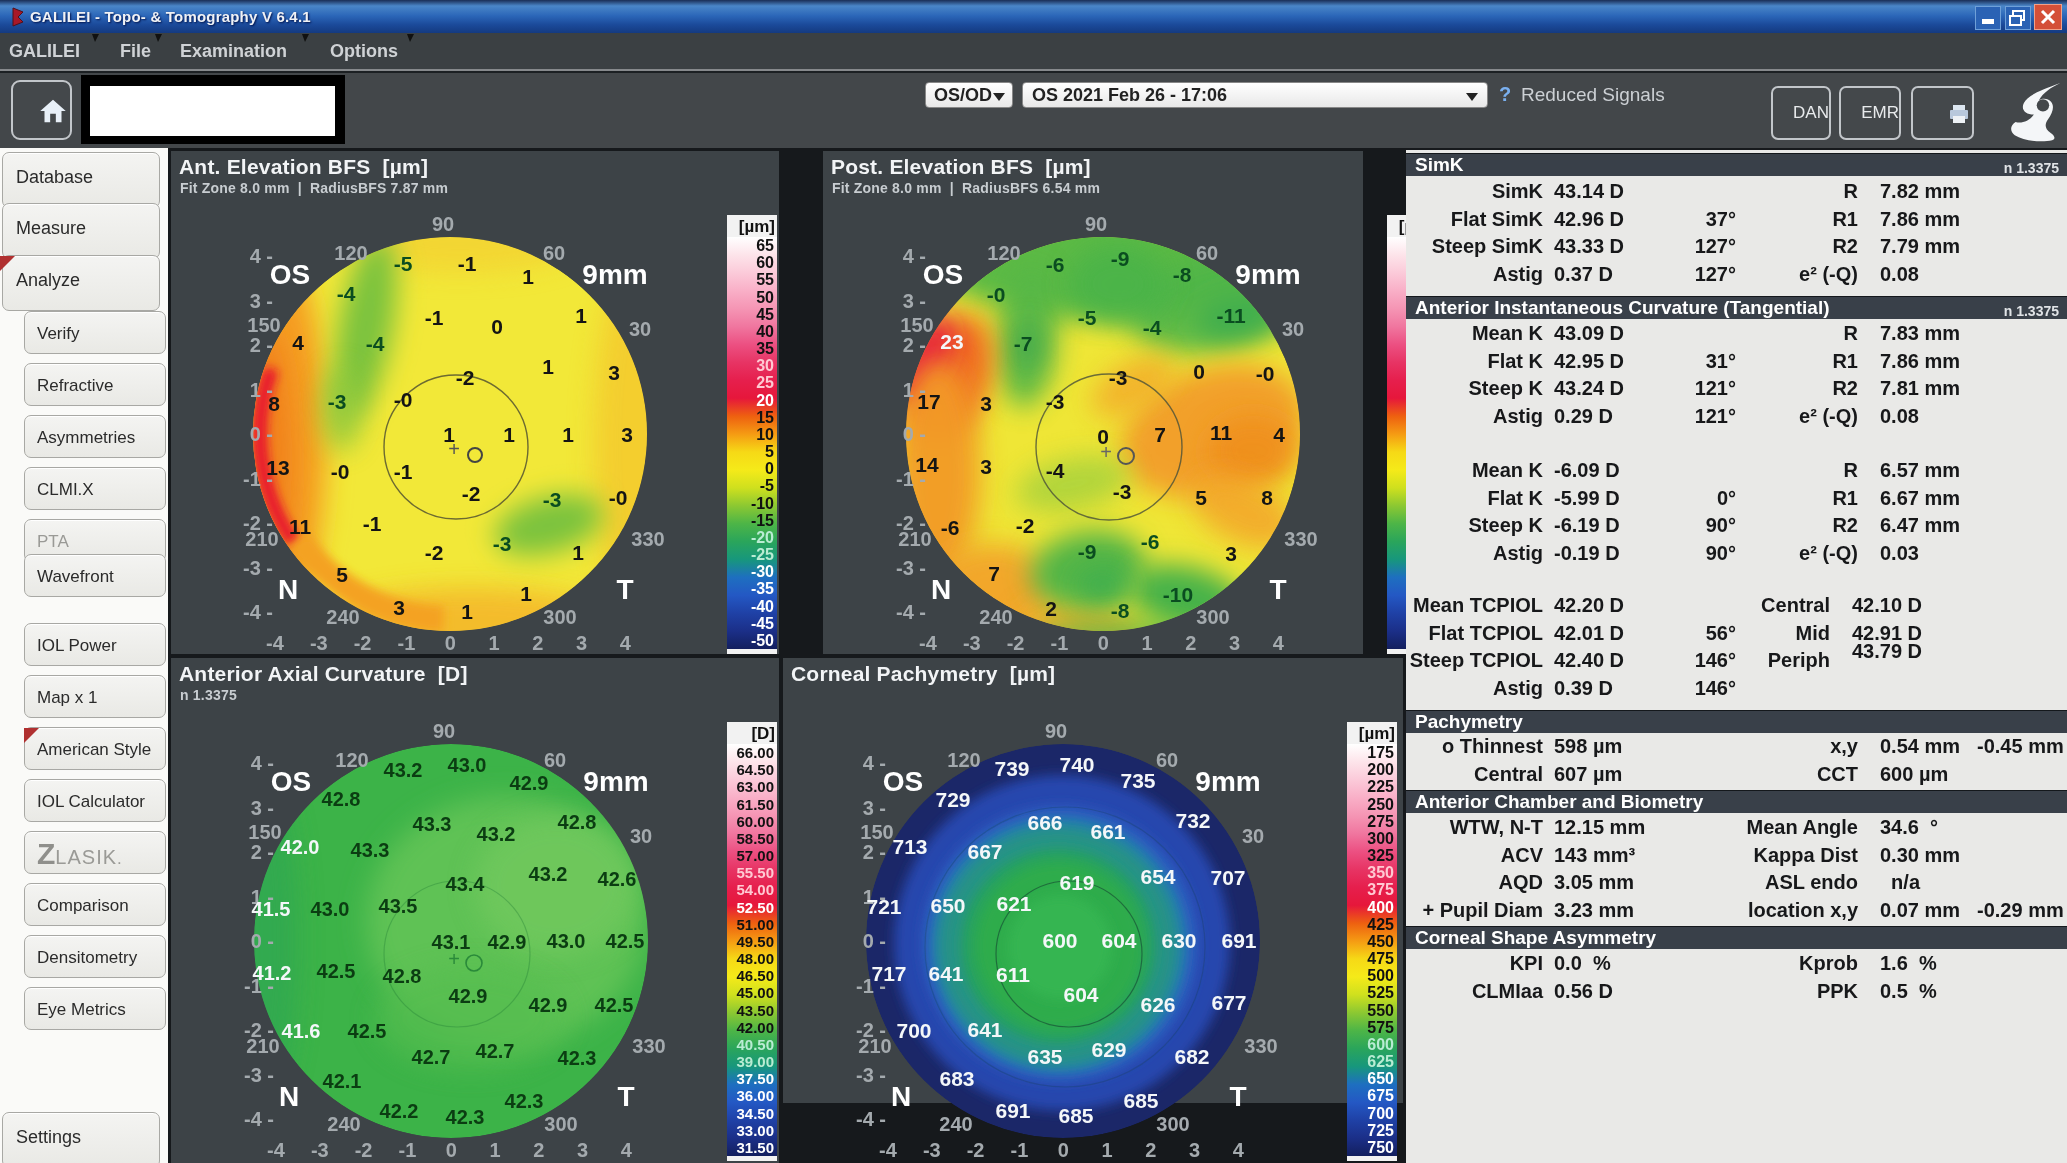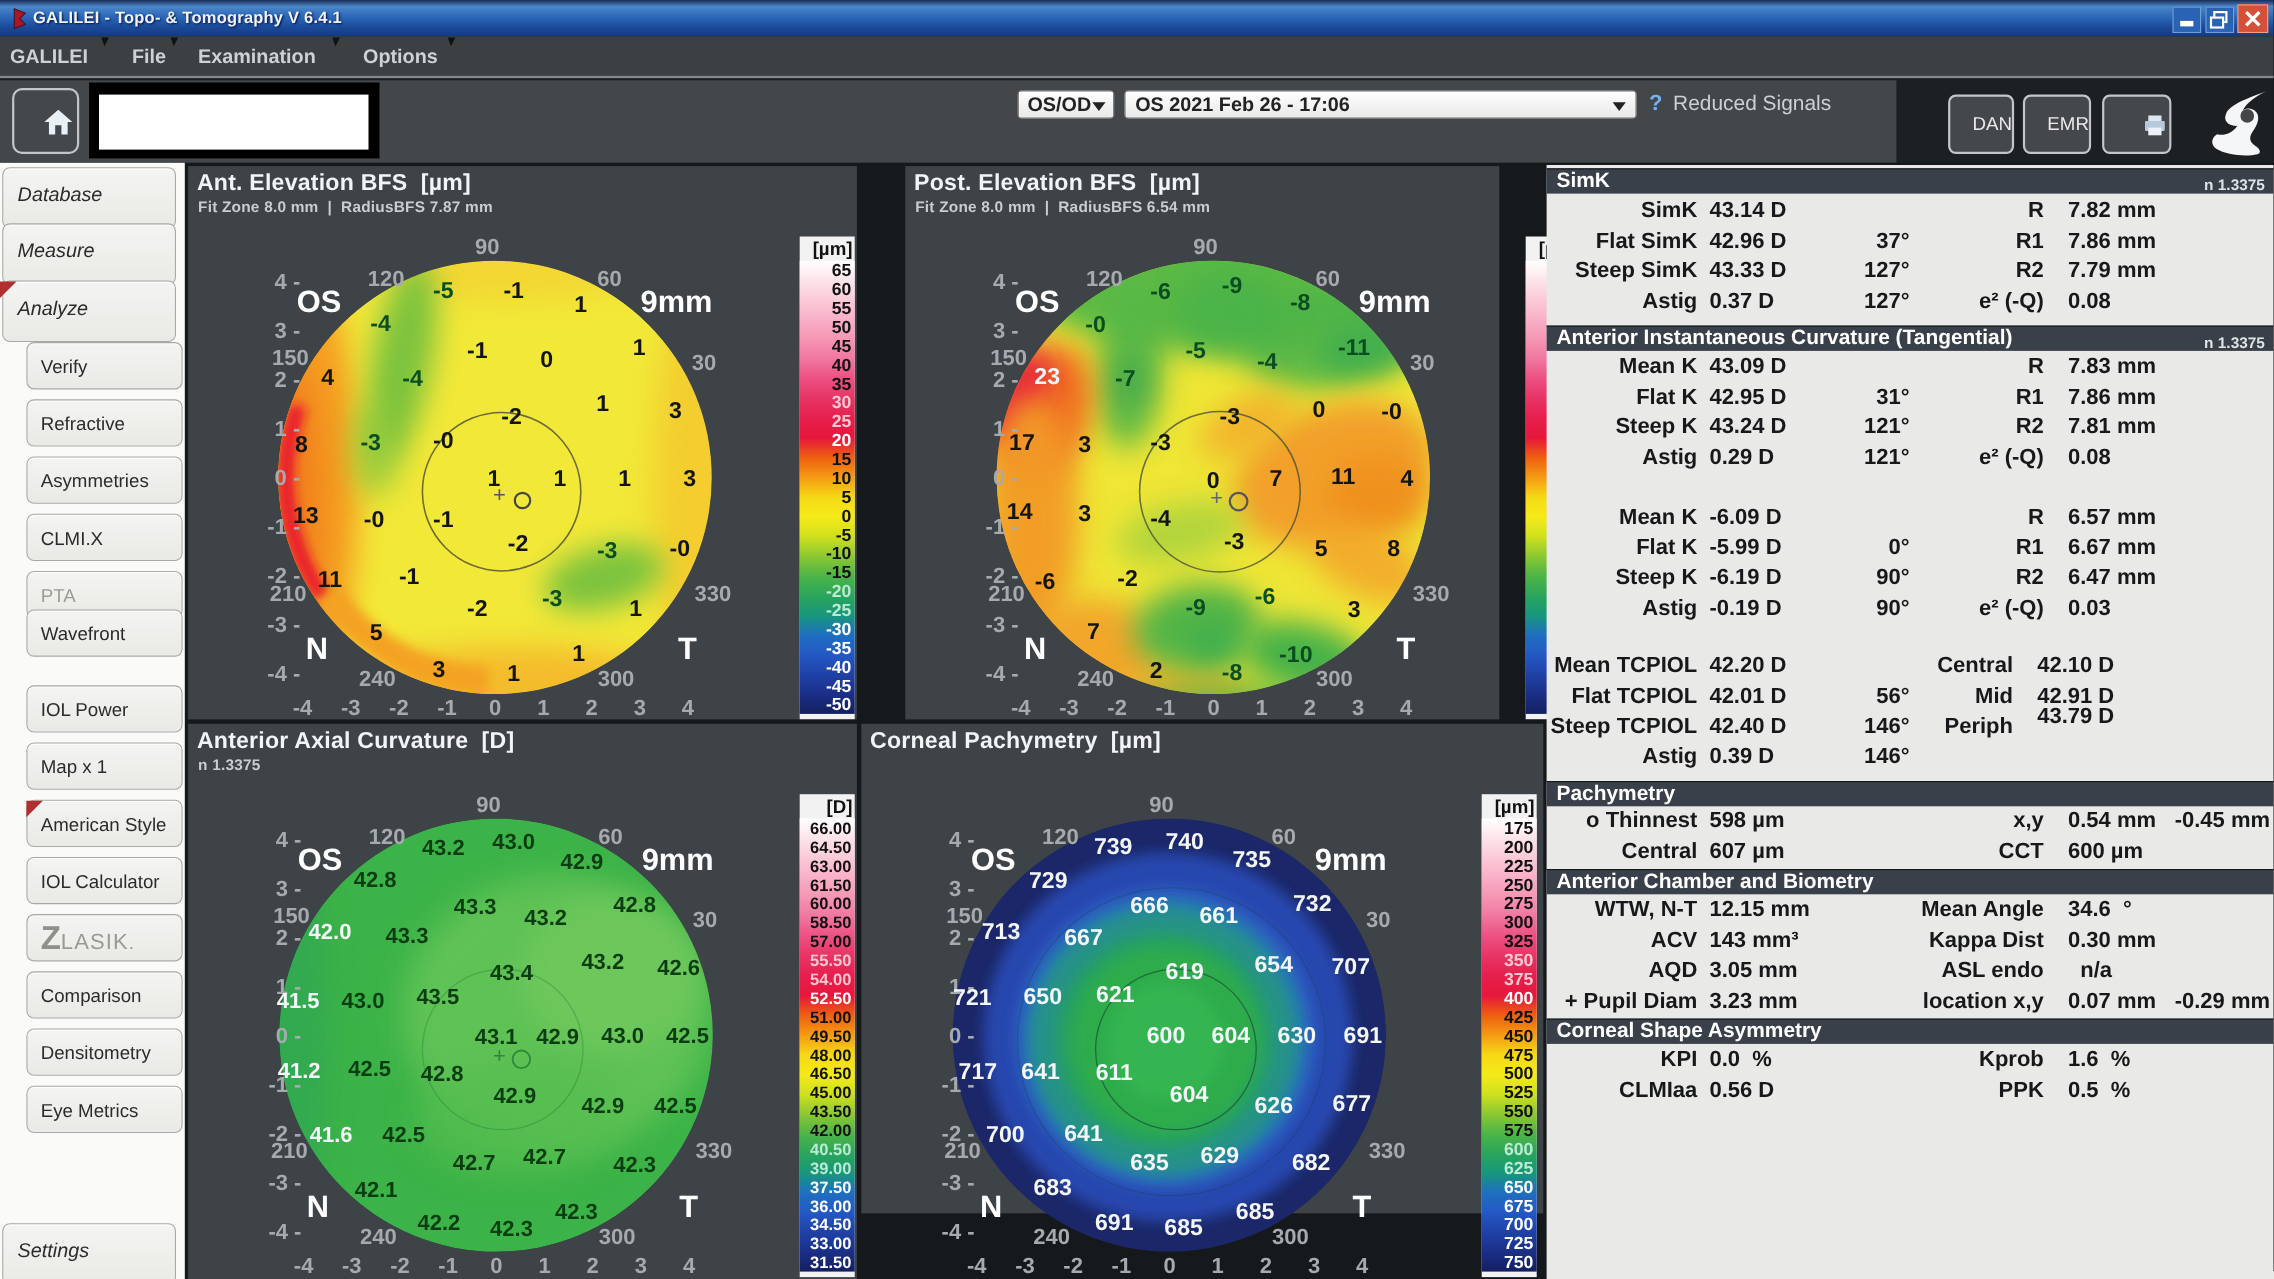--- a/index.html
+++ b/index.html
@@ -3,26 +3,26 @@
 * { margin:0; padding:0; box-sizing:border-box; }
 body { width:2067px; height:1163px; position:relative; background:#1c2023;
        font-family:"Liberation Sans", sans-serif; overflow:hidden; }
 #title { position:absolute; left:0; top:0; width:2067px; height:33px;
   background:linear-gradient(to bottom,#1a2e56 0%,#4a86c8 18%,#2b66b8 48%,#1b4a9a 75%,#143a80 100%); }
 #title .tt { position:absolute; left:30px; top:8px; color:#f0f2f5; font-size:15px; font-weight:bold;
    text-shadow:1px 1px 2px #00124a; letter-spacing:.2px; }
 #menu { position:absolute; left:0; top:33px; width:2067px; height:38px; background:#3b4043;
   border-bottom:2px solid #86898c; }
 #menu span { color:#cfd2d5; font-size:18px; font-weight:bold; position:absolute; top:8px; }
-#toolbar { position:absolute; left:0; top:73px; width:1724px; height:75px; background:#43474a; }
+#toolbar { position:absolute; left:0; top:73px; width:2067px; height:75px; background:#43474a; }
 #content { position:absolute; left:0; top:148px; width:2067px; height:1015px; background:#16191c; }
 #sidebar { position:absolute; left:0; top:148px; width:168px; height:1015px; background:#fafaf8; }
 .mb,.sb { position:absolute; background:linear-gradient(#f4f4f2,#e9e9e5); border:1px solid #a8a8a4;
   border-radius:7px; color:#2b2b2b; font-size:18px; box-shadow:0 1px 0 #fff inset; }
-.mb { left:2px; width:158px; height:56px; line-height:48px; padding-left:13px;font-style:italic; }
+.mb { left:2px; width:158px; height:56px; line-height:48px; padding-left:13px; }
 .sb { left:24px; width:142px; height:43px; line-height:43px; padding-left:12px; font-size:17px; }
 .zl { font-size:30px; font-weight:bold; color:#8f8f8b; }
 .zl2 { font-size:20px; color:#9a9a96; letter-spacing:1px; }
 .zl3 { color:#9a9a96; }
 .flag { position:absolute; width:0; height:0; border-top:15px solid #b03030; border-right:15px solid transparent; z-index:5; }
 .panel { position:absolute; background:#3d4347; }
 .panel > svg { position:absolute; left:0; top:0; }
 .ptitle { position:absolute; left:8px; top:4px; color:#f2f4f6; font-size:21px; font-weight:bold; letter-spacing:.2px; }
 .psub { position:absolute; left:9px; top:29px; color:#c8cdd1; font-size:14px; font-weight:bold; letter-spacing:.2px; }
 #rpanel { position:absolute; left:1406px; top:150px; width:661px; height:1013px; background:#e9e9e7; }

